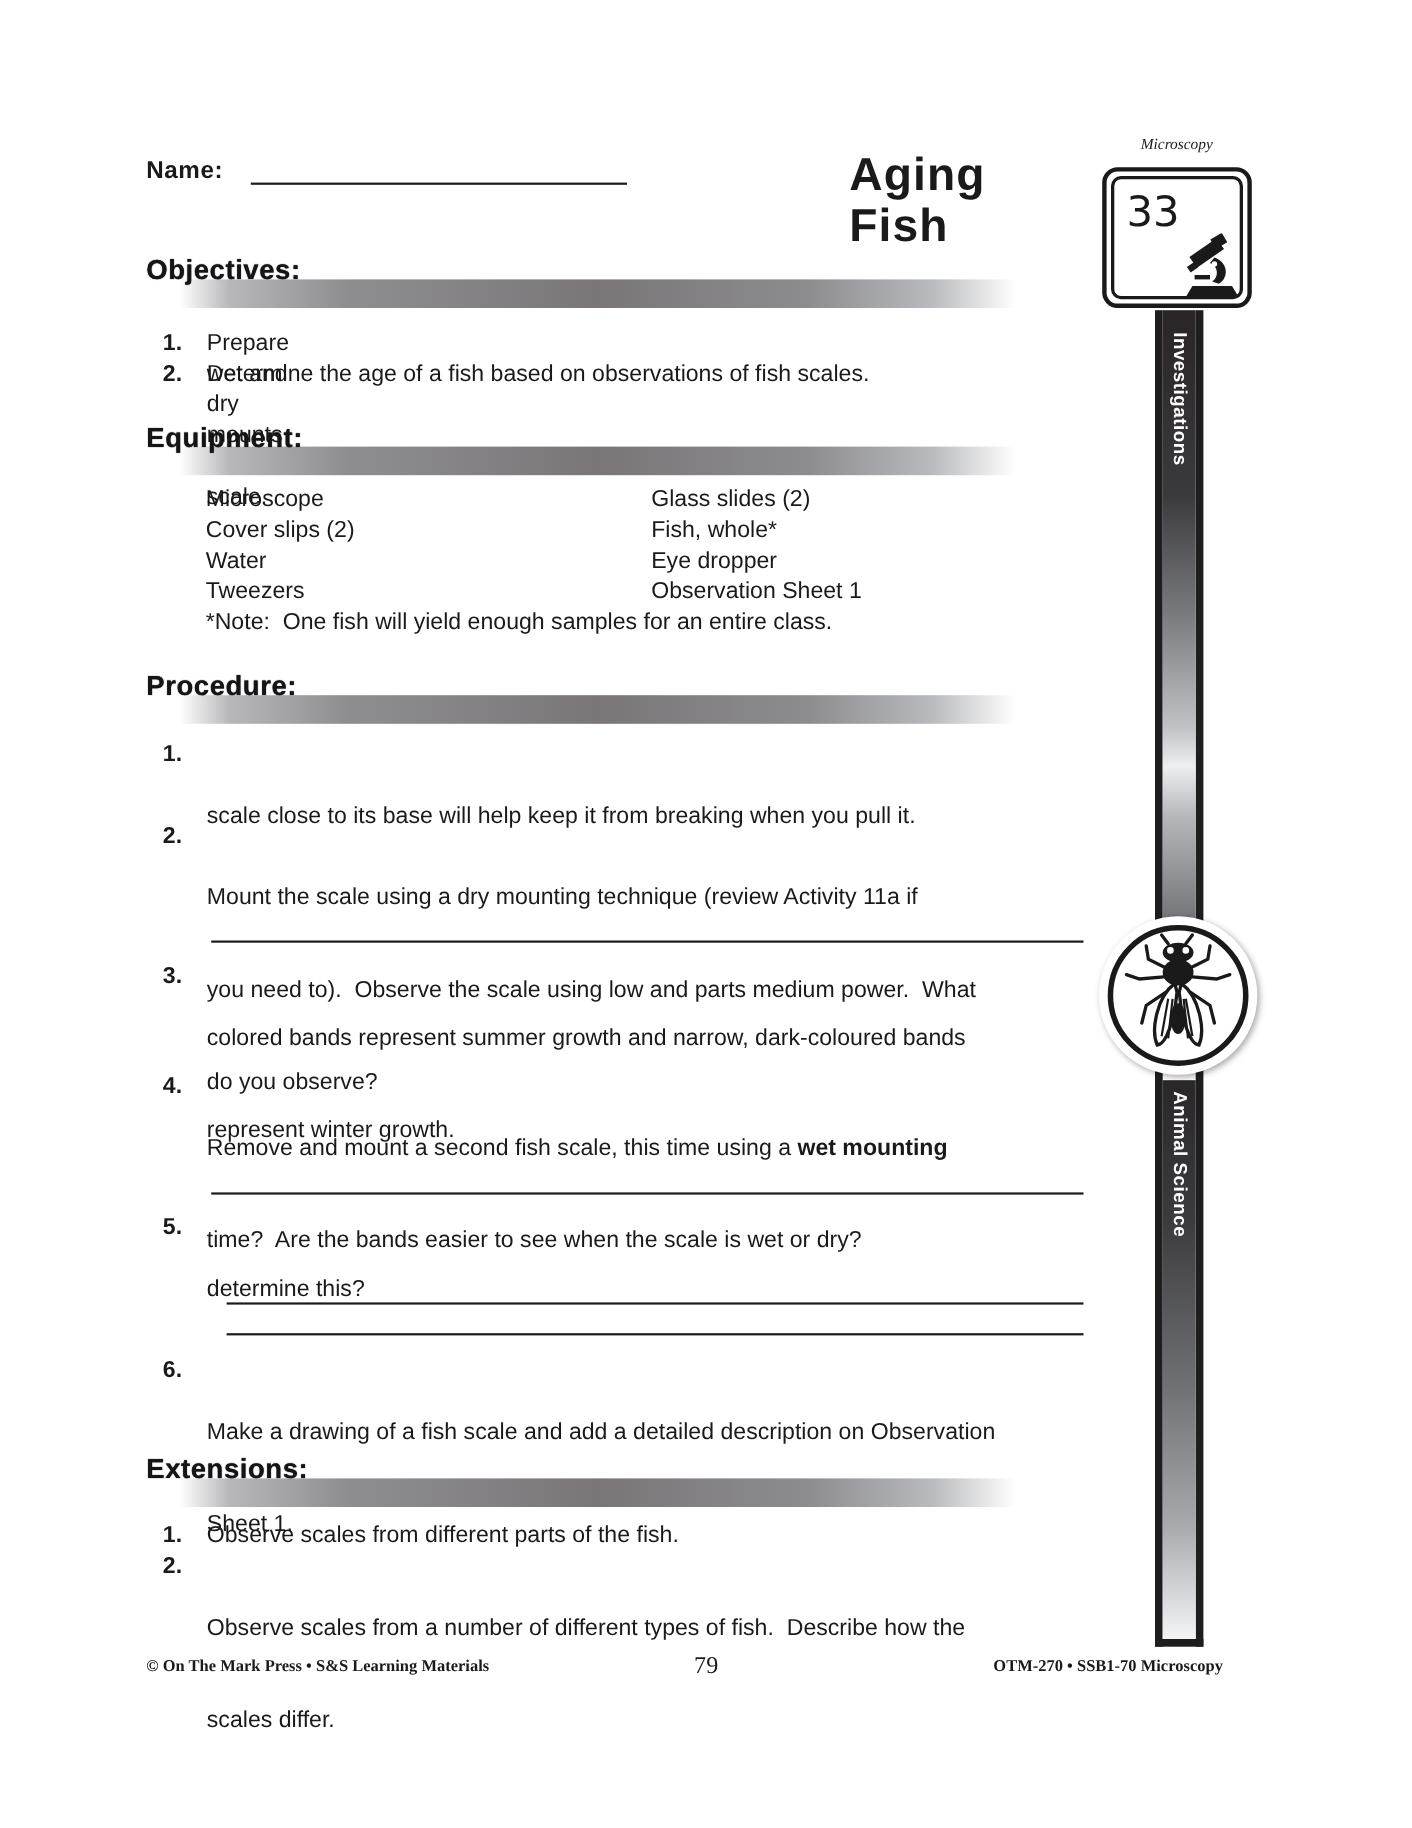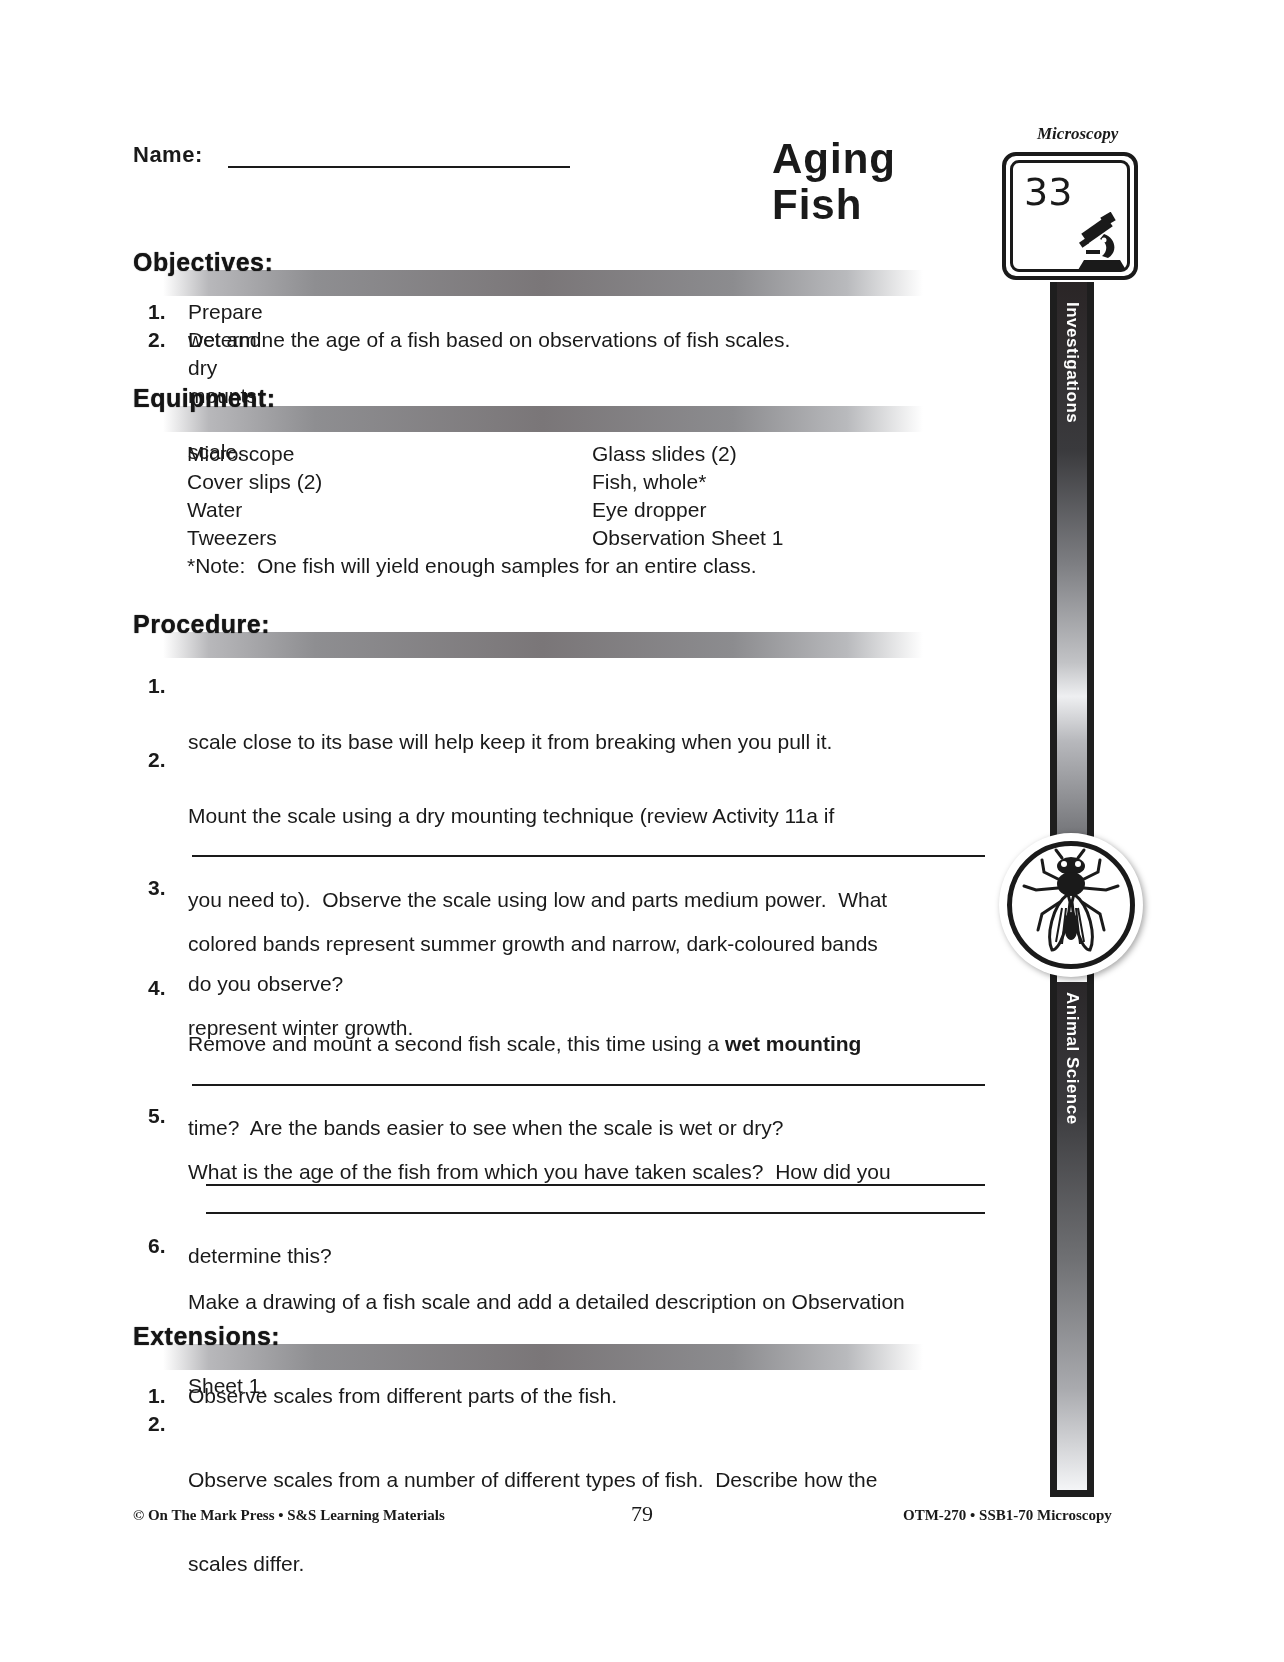--- a/index.html
+++ b/index.html
@@ -32,21 +32,21 @@
   .item { position: absolute; }
   .item .num { position: absolute; left: 0; top: 0; width: 30px; font-weight: bold; }
   .item .txt { position: absolute; left: 40px; top: 0; }
   .item .txt b { font-weight: bold; }
 
   .equip-col { font-size: 21px; line-height: 28px; }
 
   .answer-line { height: 2px; background: #1a1a1a; }
 
   
-  .sign-caption { left: 1037px; top: 124px; font-family: "Liberation Serif", serif; font-style: italic; font-weight: bold; font-size: 17px; }
+  .sign-caption { left: 1037px; top: 124px; font-family: "Liberation Serif", serif; font-style: italic; font-weight: normal; font-size: 14px; }
   .sign-box {
     left: 1002px; top: 152px; width: 136px; height: 128px; border: 4px solid #1a1a1a; border-radius: 14px;
     background: #fff; box-sizing: border-box;
   }
   .sign-box-inner {
     position: absolute; left: 4px; top: 4px; right: 4px; bottom: 4px; border: 3px solid #1a1a1a; border-radius: 9px;
   }
   .sign-number { position: absolute; left: 18px; top: 14px; font-size: 38px; color: #1a1a1a; font-family: "DejaVu Sans", sans-serif; }
   .sign-scope { position: absolute; right: 6px; bottom: 4px; width: 60px; height: 60px; }
 
@@ -129,21 +129,21 @@
     <circle cx="52" cy="18" r="3" fill="#fff"></circle>
       <circle cx="66" cy="18" r="3" fill="#fff"></circle>
     <ellipse cx="59" cy="38" rx="14" ry="12" fill="#1a1a1a"></ellipse>
     <path d="M56 48 C40 60 34 90 40 104 C48 104 56 80 58 56 Z" fill="#fff" stroke="#1a1a1a" stroke-width="3"></path>
     <path d="M62 48 C78 60 84 90 78 104 C70 104 62 80 60 56 Z" fill="#fff" stroke="#1a1a1a" stroke-width="3"></path>
     <path d="M50 62 L44 96 M54 62 L50 98 M66 62 L72 96 M64 62 L68 98" stroke="#1a1a1a" stroke-width="2"></path>
     <ellipse cx="59" cy="80" rx="7" ry="14" fill="#1a1a1a"></ellipse>
   </svg>
 </div>
 
-<div class="abs section-head" style="top:248px;text-decoration:underline;">
+<div class="abs section-head" style="top:232px;text-decoration:underline;">
   <div class="bar"></div>
   <div class="label">Objectives:</div>
 </div>
 <div class="abs body-text" style="left:148px; top:298px; width:820px; height:60px;">
   <div class="item" style="top:0;">
     <span class="num">1.</span>
     <span class="txt">Prepare wet and dry mounts of a fish scale.</span>
   </div>
   <div class="item" style="top:28px;">
     <span class="num">2.</span>
@@ -204,21 +204,20 @@
     <span class="num">4.</span>
     <div class="txt" style="white-space:pre;">
       <div><span>Remove and mount a second fish scale, this time using a </span><b>wet mounting</b></div>
       <div>time?  Are the bands easier to see when the scale is wet or dry?</div>
     </div>
   </div>
 
   <div class="item" style="top:1102px;">
     <span class="num">5.</span>
     <div class="txt" style="white-space:pre;">
-      <div>What is the age of the fish from which you have taken scales?  How did you</div>
       <div>determine this?</div>
     </div>
   </div>
 
   <div class="item" style="top:1232px;">
     <span class="num">6.</span>
     <div class="txt" style="white-space:pre;">
       <div>Make a drawing of a fish scale and add a detailed description on Observation</div>
       <div>Sheet 1.</div>
     </div>

